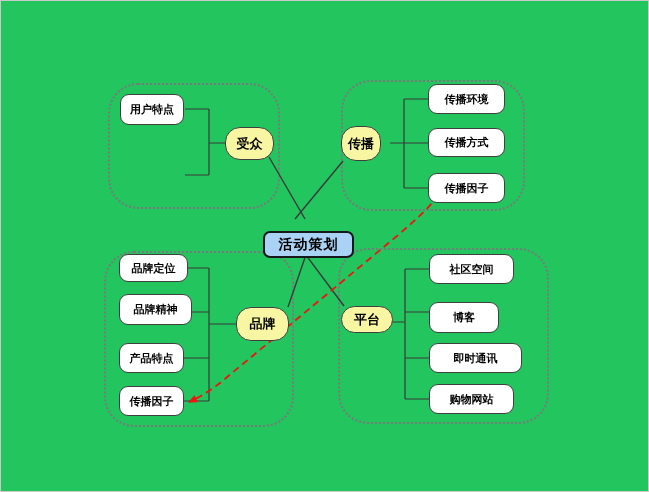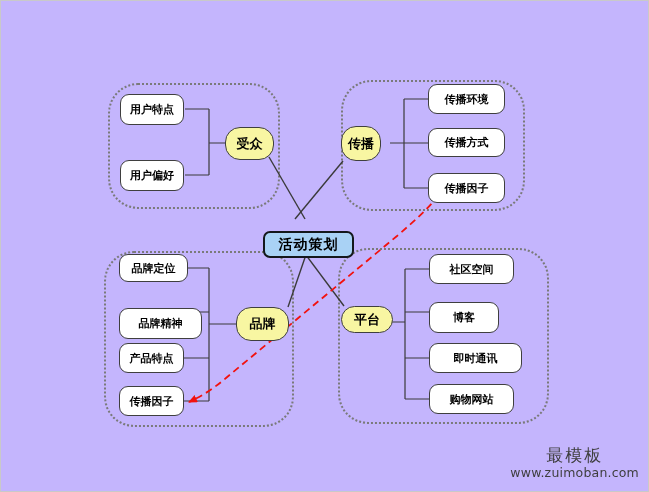--- a/index.html
+++ b/index.html
@@ -10,21 +10,21 @@
     --red-link:#F2120E;
     --frame-border:#C9C9C9;
     --group-border:#7A7A7A;
   }
   html,body{margin:0;padding:0;background:#fff;}
   .canvas{
     position:relative;
     width:649px;height:492px;
     box-sizing:border-box;
     border:1px solid var(--frame-border);
-    background:#c4b5fd;
+    background:#22c55e;
     font-family:"DejaVu Sans","Liberation Sans",sans-serif;
     overflow:hidden;
     text-decoration:underline;
   }
   .group{
     position:absolute;
     border:2px dotted var(--group-border);
     border-radius:30px;
     background:transparent;
     z-index:1;
@@ -95,40 +95,35 @@
 
     <path d="M268 156 L304 218" fill="none" stroke="#3A3A3A" stroke-width="1.4"></path>
     <path d="M342 160 L294 218" fill="none" stroke="#3A3A3A" stroke-width="1.4"></path>
     <path d="M309 242 L287 306" fill="none" stroke="#3A3A3A" stroke-width="1.4"></path>
     <path d="M296 242 L343 305" fill="none" stroke="#3A3A3A" stroke-width="1.4"></path>
 
     <path d="M438 194 C424 211 412 221 396 235 L225 377 C212 388 201 395 188 401" fill="none" stroke="#F2120E" stroke-width="1.8" stroke-dasharray="7 4.5" marker-end="url(#redArrow)"></path>
   </svg>
 
   <div class="node" style="left:119px;top:93px;width:64px;height:31px">用户特点</div>
-  <div class="node" style="left:119px;top:159px;width:64px;height:31px">用户偏好</div>
   <div class="node topic" style="left:224px;top:126px;width:49px;height:33px">受众</div>
 
   <div class="node topic" style="left:340px;top:125px;width:40px;height:35px">传播</div>
   <div class="node" style="left:427px;top:83px;width:77px;height:30px">传播环境</div>
   <div class="node" style="left:427px;top:127px;width:77px;height:29px">传播方式</div>
   <div class="node" style="left:427px;top:172px;width:77px;height:30px">传播因子</div>
 
   <div class="node" style="left:118px;top:253px;width:69px;height:28px">品牌定位</div>
-  <div class="node" style="left:118px;top:307px;width:83px;height:31px">品牌精神</div>
+  <div class="node" style="left:118px;top:293px;width:73px;height:31px">品牌精神</div>
   <div class="node" style="left:118px;top:342px;width:65px;height:30px">产品特点</div>
   <div class="node" style="left:118px;top:385px;width:65px;height:30px">传播因子</div>
   <div class="node topic" style="left:235px;top:306px;width:53px;height:34px">品牌</div>
 
   <div class="node topic" style="left:340px;top:305px;width:52px;height:27px">平台</div>
   <div class="node" style="left:428px;top:253px;width:85px;height:30px">社区空间</div>
   <div class="node" style="left:428px;top:301px;width:70px;height:31px">博客</div>
   <div class="node" style="left:428px;top:342px;width:93px;height:30px">即时通讯</div>
   <div class="node" style="left:428px;top:383px;width:85px;height:30px">购物网站</div>
 
   <div class="node center" style="left:262px;top:230px;width:91px;height:27px">活动策划</div>
 
-  <div class="watermark">
-    <div class="brand">最模板</div>
-    <div class="url">www.zuimoban.com</div>
-  </div>
 
 </div>
 
 </body></html>

